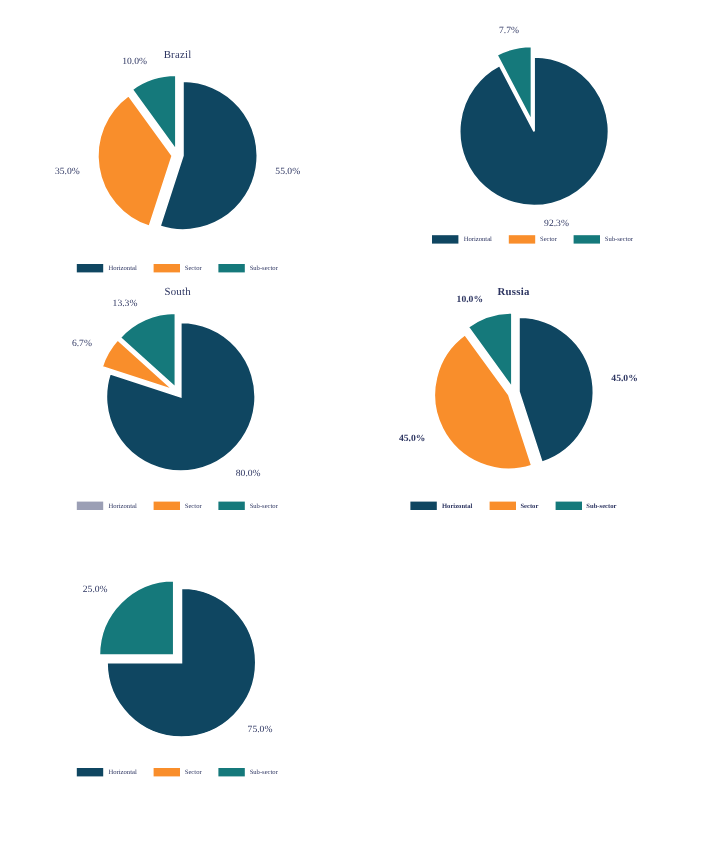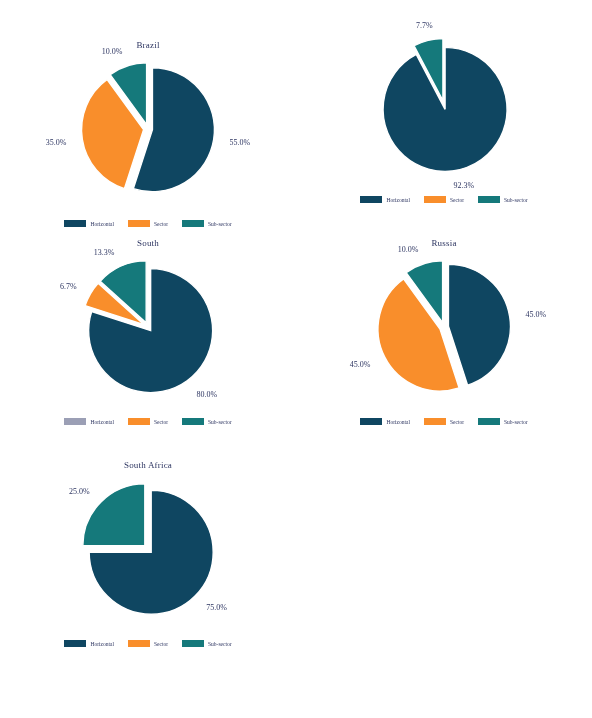--- a/index.html
+++ b/index.html
@@ -158,21 +158,21 @@
         <div class="legend-entry">
           <span class="legend-swatch" style="background: rgb(249, 142, 43);"></span>
           <span class="legend-label">Sector</span>
         </div>
         <div class="legend-entry">
           <span class="legend-swatch" style="background: rgb(21, 121, 123);"></span>
           <span class="legend-label">Sub-sector</span>
         </div>
       </div>
     </div>
-    <div class="panel" style="left: 296px; top: 222px;">
+    <div class="panel" style="left: 280px; top: 222px; font-weight: bold;">
       <div class="panel-title">Russia</div>
       <div class="pie-area">
         <svg class="pie-svg" viewBox="0 0 296 200">
           <path d="M 152.44459753267813 104.29604490731896 L 152.44459753267813 42.29604490731896 A 62 62 0 0 1 171.60365118392488 163.26154891761848 Z" fill="#0f4661" stroke="#ffffff" stroke-width="1.4"></path>
           <text x="229.48428809909888" y="95.09415663418095" class="slice-label" text-anchor="start">45.0%</text>
           <path d="M 143.99047064115234 107.04295724882796 L 163.1495242923991 166.00846125912747 A 62 62 0 0 1 107.547784999019 56.883903597581224 Z" fill="#f98e2b" stroke="#ffffff" stroke-width="1.4"></path>
           <text x="74.49196175445965" y="145.45421622851262" class="slice-label" text-anchor="end">45.0%</text>
           <path d="M 146.60942352531274 100.72024567667181 L 110.1667378831794 50.56119202542507 A 62 62 0 0 1 146.60942352531274 38.72024567667181 Z" fill="#15797b" stroke="#ffffff" stroke-width="1.4"></path>
           <text x="122.50609796406683" y="29.53783740564984" class="slice-label" text-anchor="end">10.0%</text>
         </svg>
@@ -186,21 +186,20 @@
           <span class="legend-swatch" style="background: rgb(249, 142, 43);"></span>
           <span class="legend-label">Sector</span>
         </div>
         <div class="legend-entry">
           <span class="legend-swatch" style="background: rgb(21, 121, 123);"></span>
           <span class="legend-label">Sub-sector</span>
         </div>
       </div>
     </div>
     <div class="panel" style="left: 0px; top: 444px;">
-      <div class="panel-title">South Africa</div>
       <div class="pie-area">
         <svg class="pie-svg" viewBox="0 0 296 200">
           <path d="M 151.18198051533946 108.18198051533946 L 151.18198051533946 46.18198051533946 A 62 62 0 1 1 89.18198051533946 108.18198051533948 Z" fill="#0f4661" stroke="#ffffff" stroke-width="1.4"></path>
           <text x="206.3363094478902" y="166.33630944789016" class="slice-label" text-anchor="start">75.0%</text>
           <path d="M 144.81801948466054 101.81801948466054 L 82.81801948466054 101.81801948466055 A 62 62 0 0 1 144.81801948466054 39.81801948466054 Z" fill="#15797b" stroke="#ffffff" stroke-width="1.4"></path>
           <text x="89.66369055210981" y="49.663690552109834" class="slice-label" text-anchor="end">25.0%</text>
         </svg>
       </div>
       <div class="legend">
         <div class="legend-entry">

